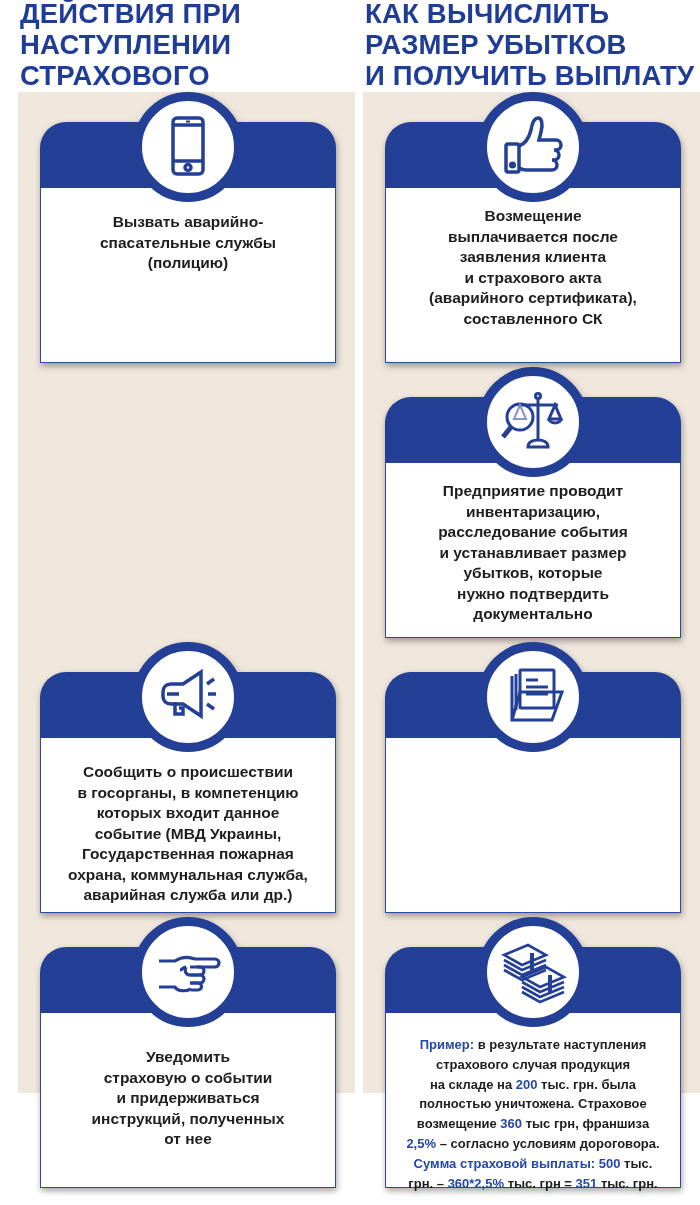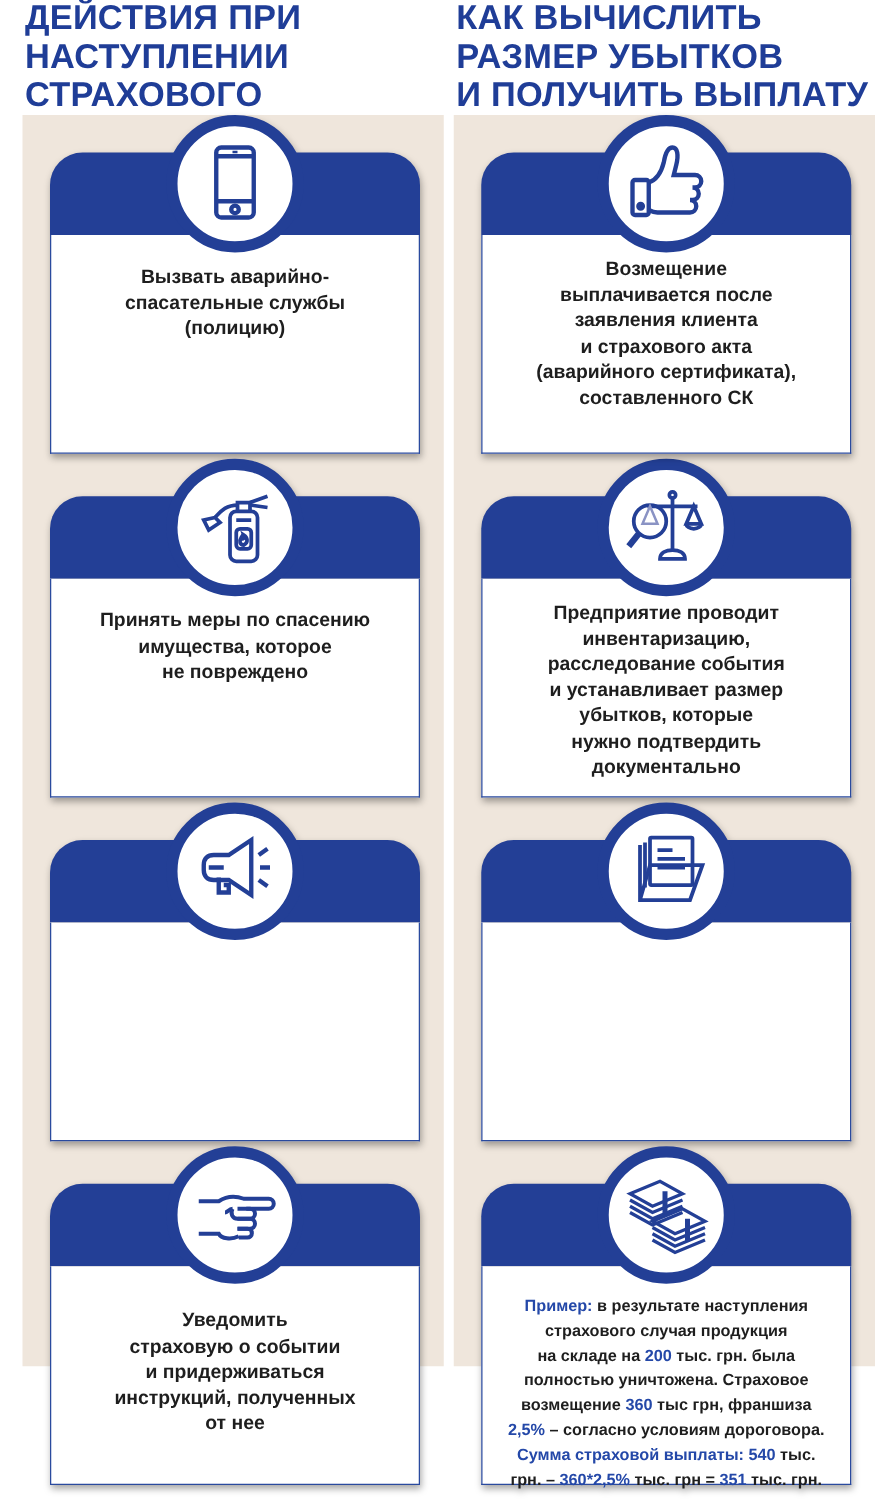--- a/index.html
+++ b/index.html
@@ -71,53 +71,41 @@
         <line x1="20" y1="49" x2="50" y2="49"></line>
         <line x1="33" y1="9.5" x2="37" y2="9.5" stroke-width="2"></line>
         <circle cx="35" cy="55.5" r="3"></circle>
       </svg>
     </div>
     <div class="card-text">Вызвать аварийно-
 спасательные службы
 (полицию)</div>
   </div>
 
-  <div class="card" style="top:305px">
-    <div class="card-head"></div>
-    <div class="card-body"></div>
-    <div class="icon-circle">
-      <svg viewBox="0 0 70 70" fill="none" stroke="#233f96" stroke-width="3">
-        <rect x="31" y="22" width="22" height="40" rx="5"></rect>
-        <line x1="36" y1="29" x2="48" y2="29"></line>
-        <rect x="36" y="36" width="12" height="16" rx="3"></rect>
-        <path d="M42 49c-3 0-4-3-2-6 1 2 3 1 2-2 3 2 4 6 0 8z"></path>
-        <path d="M37 22v-7h10v7"></path>
-        <path d="M47 15l14-5M47 17l14 2"></path>
-        <path d="M37 17c-10 0-14 6-18 10"></path>
-        <path d="M19 27l-9 2 4 8 9-6z"></path>
-      </svg>
-    </div>
-    <div class="card-text">Принять меры по спасению
-имущества, которое
-не повреждено</div>
-  </div>
 
   <div class="card" style="top:580px">
     <div class="card-head"></div>
     <div class="card-body"></div>
     <div class="icon-circle">
       <svg viewBox="0 0 70 70" fill="none" stroke="#233f96" stroke-width="3.5">
         <path d="M10 30c0-5 3-8 8-8h12l18-12v44l-18-12h-12c-5 0-8-3-8-8z"></path>
         <line x1="14" y1="32" x2="26" y2="32"></line>
         <path d="M22 40v12h8v-6h-4"></path>
         <line x1="55" y1="32" x2="63" y2="32"></line>
         <line x1="54" y1="22" x2="61" y2="17"></line>
         <line x1="54" y1="42" x2="61" y2="47"></line>
       </svg>
     </div>
+    <div class="card-text">Сообщить о происшествии
+в госорганы, в компетенцию
+которых входит данное
+событие (МВД Украины,
+Государственная пожарная
+охрана, коммунальная служба,
+аварийная служба или др.)</div>
   </div>
 
   <div class="card" style="top:855px">
     <div class="card-head"></div>
     <div class="card-body"></div>
     <div class="icon-circle">
       <svg viewBox="0 0 70 70" fill="none" stroke="#233f96" stroke-width="3.2">
         <path d="M6 24h16c6-4 12-5 20-2h20a4 4 0 0 1 0 8H44"></path>
         <path d="M6 50h16c2 4 10 5 16 2"></path>
         <path d="M33 30c-2 4 0 8 4 8h10a4 4 0 0 0 0-8H37"></path>
@@ -210,16 +198,16 @@
         <path d="M24 55l18 10 24-10"></path>
         <line x1="52" y1="38" x2="52" y2="56" stroke-width="4"></line>
       </svg>
     </div>
     <div class="card-text small"><span class="hl">Пример:</span><span> в результате наступления
 страхового случая продукция
 на складе на </span><span class="hl">200</span><span> тыс. грн. была
 полностью уничтожена. Страховое
 возмещение </span><span class="hl">360</span><span> тыс грн, франшиза
 </span><span class="hl">2,5%</span><span> – согласно условиям дороговора.
-</span><span class="hl">Сумма страховой выплаты: 540</span><span> тыс.
+</span><span class="hl">Сумма страховой выплаты: 500</span><span> тыс.
 грн. – </span><span class="hl">360*2,5%</span><span> тыс. грн = </span><span class="hl">351</span><span> тыс. грн.</span></div>
   </div>
 </div>
 
 </body></html>

